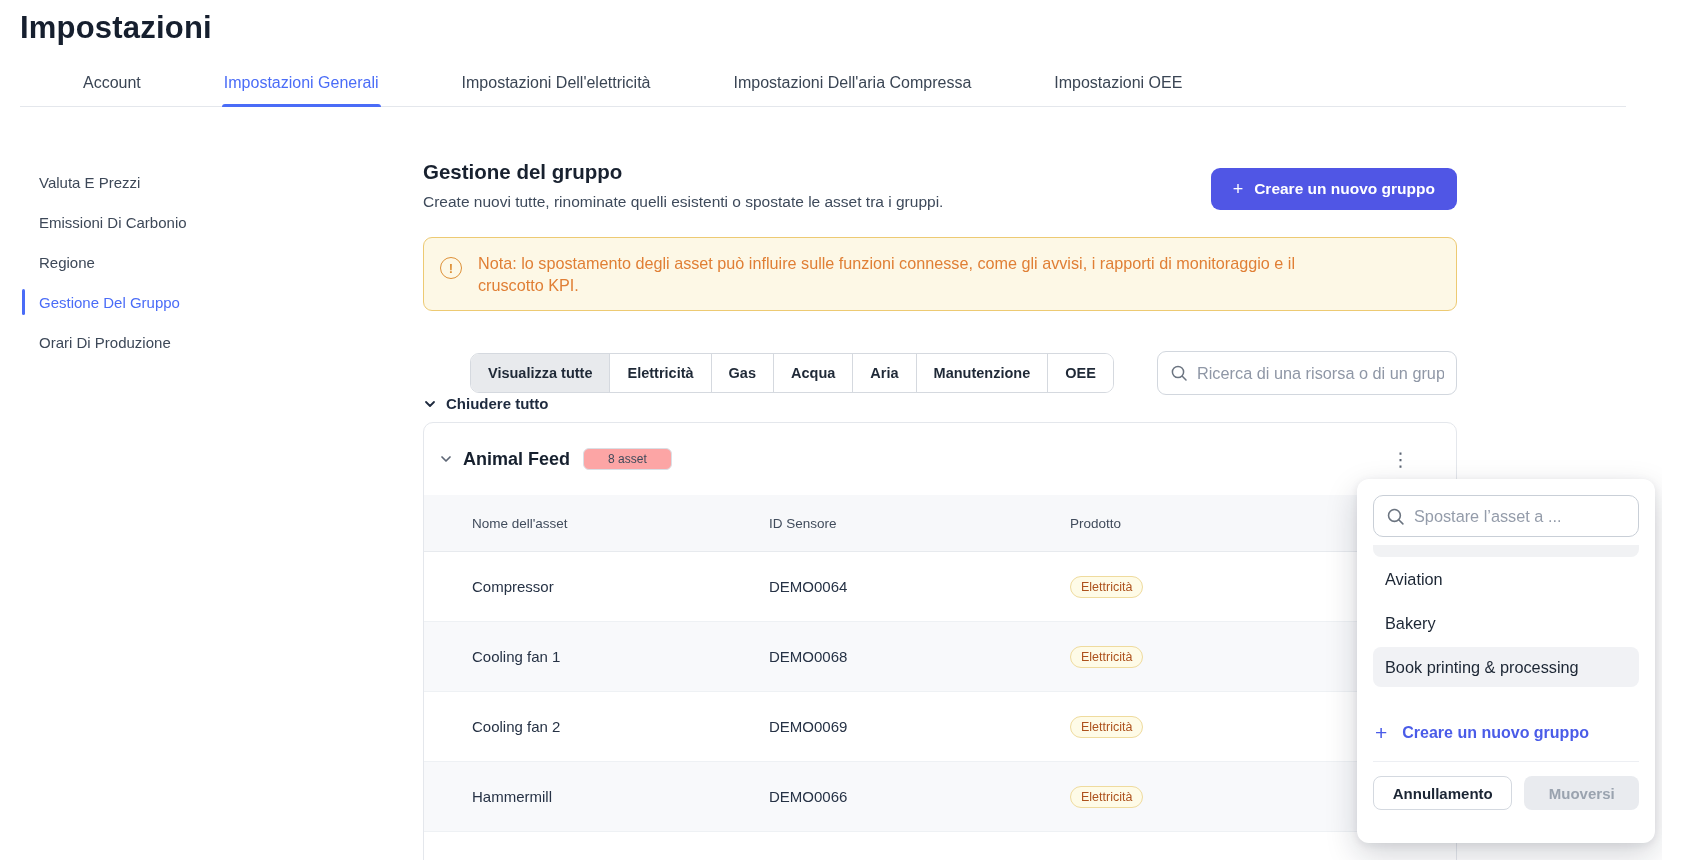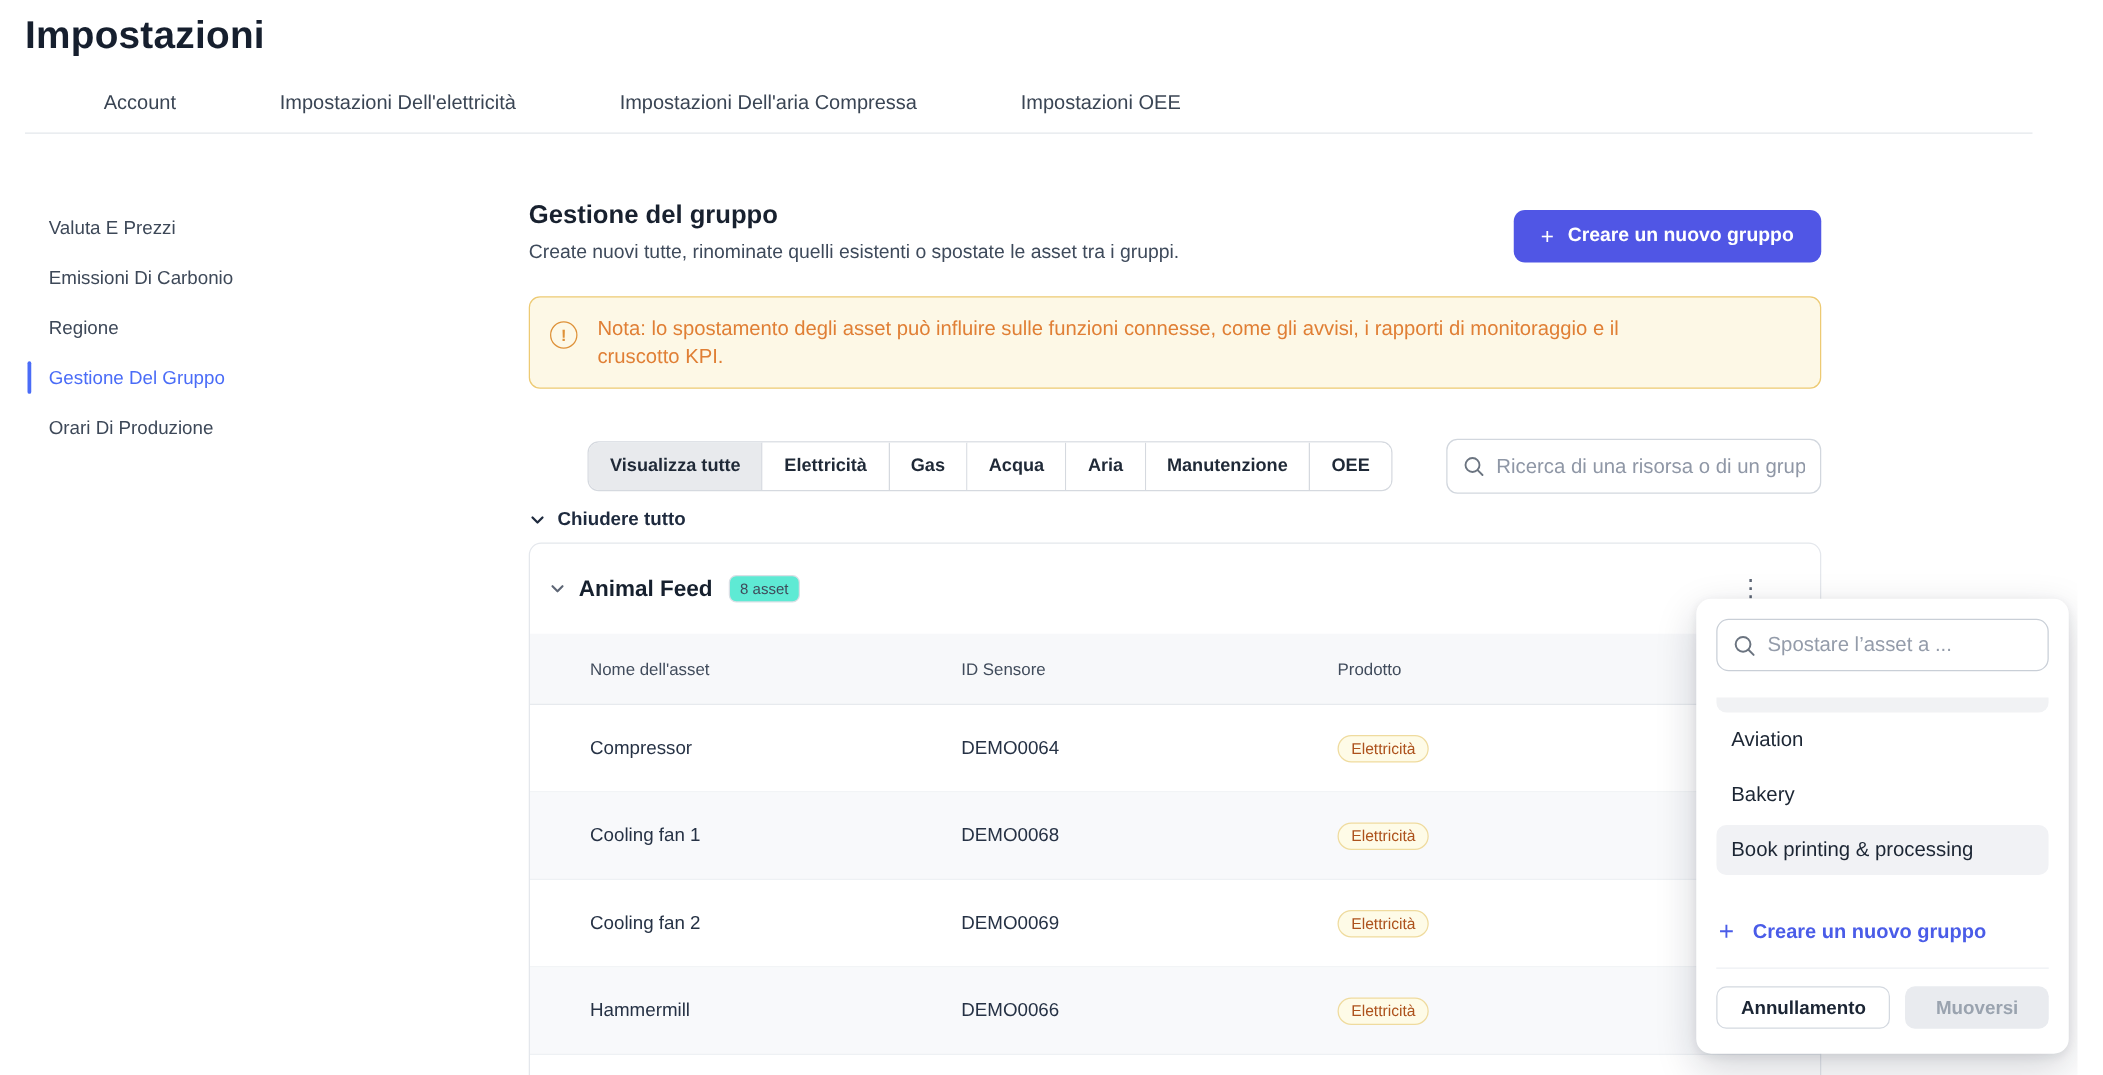--- a/index.html
+++ b/index.html
@@ -38,46 +38,46 @@
   .seg { display:flex; align-items:center; padding:0 17px; font-size:14.5px; font-weight:600; color:#1f2937;
          border-right:1px solid #d5d9df; cursor:pointer; background:#fff; white-space:nowrap; }
   .seg:last-child { border-right:none; }
   .seg.active { background:#e8eaed; }
 
   .search-box { width:300px; height:44px; border:1px solid #d2d7de; border-radius:9px; display:flex; align-items:center; padding:0 12px; gap:9px; background:#fff; }
   .search-box input { border:none; outline:none; width:100%; font-size:16.3px; color:#2b3546; font-family:inherit; background:transparent; }
   .search-box input::placeholder { color:#8f97a6; }
   .search-glyph { flex:0 0 auto; display:flex; }
 
-  .collapse-row { margin-top:12px; display:flex; align-items:center; gap:9px; font-size:15px; font-weight:600; color:#1e2a3e; cursor:pointer; }
+  .collapse-row { margin-top:0; display:flex; align-items:center; gap:9px; font-size:15px; font-weight:600; color:#1e2a3e; cursor:pointer; }
 
   
   .card { margin-top:10px; border:1px solid #e4e7ec; border-radius:10px 10px 0 0; background:#fff; }
   .card-head { height:72px; display:flex; align-items:center; padding:0 40px 0 14px; }
   .group-title { margin-left:9px; font-size:18px; font-weight:700; color:#16202e; }
-  .group-badge { margin-left:13px; font-size:12px; color:#3f4a5a; border:1px solid #dadfe5; border-radius:6px; padding:3px 8px; background:#5eead4;text-align:center; }
+  .group-badge { margin-left:13px; font-size:12px; color:#3f4a5a; border:1px solid #dadfe5; border-radius:6px; padding:3px 24px; background:#fca5a5;text-align:center; }
   .spacer { flex:1; }
   .dots { font-size:19px; color:#5d6675; cursor:pointer; line-height:1; padding:4px 6px; }
 
   .thead, .row { display:grid; grid-template-columns:297px 301px 224px 1fr; align-items:center; padding-left:48px; }
   .thead { height:57px; background:#f7f8fa; border-bottom:1px solid #e7eaee; font-size:13.5px; color:#414c5c; }
   .row { height:70px; border-bottom:1px solid #eef1f4; font-size:15px; color:#263245; background:#fff; }
   .rows .row:nth-of-type(even) { background:#f8f9fb; }
   .badge { display:inline-block; padding:3px 10px; border:1px solid #efdb9e; background:#fefbe7; color:#ad521d; border-radius:11px; font-size:12.5px; }
   .cell-actions { display:flex; align-items:center; justify-content:flex-end; gap:16px; padding-right:12px; height:100%; }
   .row-action { color:#4a5ce8; font-size:15px; font-weight:600; cursor:pointer; }
   .row-divider { width:1px; height:26px; background:#e4e7ec; }
 
   
   .popup { position:absolute; left:1357px; top:479px; width:298px; height:364px; background:#fff; border-radius:12px;
            box-shadow:0 12px 32px rgba(15,23,42,.18), 0 2px 8px rgba(15,23,42,.08); padding:16px; z-index:5; }
   .popup-search { height:42px; border:1.5px solid #c9cfd7; border-radius:10px; display:flex; align-items:center; padding:0 12px; gap:9px; }
   .popup-search input { border:none; outline:none; width:100%; font-size:16.3px; color:#2b3546; font-family:inherit; background:transparent; }
   .popup-search input::placeholder { color:#949caa; }
-  .popup-list { position:relative; margin-top:21px; height:156px; overflow:hidden; }
+  .popup-list { position:relative; margin-top:8px; height:156px; overflow:hidden; }
   .p-item { height:44px; display:flex; align-items:center; padding:0 12px; font-size:16.3px; color:#1c2634; border-radius:8px; cursor:pointer; }
   .p-item.clipped { height:38px; margin-top:-26px; background:#f1f2f4; justify-content:space-between; }
   .p-item.hl { background:#f1f2f5; height:40px; margin-top:2px; }
   .check { color:#4a5ce8; font-size:15px; font-weight:700; }
   .popup-create { margin-top:20px; display:flex; align-items:center; gap:15px; color:#4a5ce8; font-size:16px; font-weight:600; cursor:pointer; padding-left:2px; }
   .popup-create .plus { font-size:21px; font-weight:400; }
   .popup-footer { margin-top:16px; border-top:1px solid #edeff3; padding-top:14px; display:flex; gap:12px; }
   .btn-cancel { flex:1.2; height:34px; border:1px solid #d4d9e0; border-radius:8px; background:#fff; font-size:15px; font-weight:700; color:#1b2534;
                 display:flex; align-items:center; justify-content:center; cursor:pointer; font-family:inherit; }
   .btn-move { flex:1; height:34px; border:none; border-radius:8px; background:#e9ebef; font-size:15px; font-weight:700; color:#9aa3af;
@@ -91,20 +91,23 @@
 <div class="screen">
 
   <h1 class="page-title">Impostazioni</h1>
 
   <div class="tabbar">
 
       <div class="tab">
         <span>Account</span>
       </div>
 
+      <div class="tab active">
+        <span>Impostazioni Generali</span>
+      </div>
 
       <div class="tab">
         <span>Impostazioni Dell'elettricità</span>
       </div>
 
       <div class="tab">
         <span>Impostazioni Dell'aria Compressa</span>
       </div>
 
       <div class="tab">

